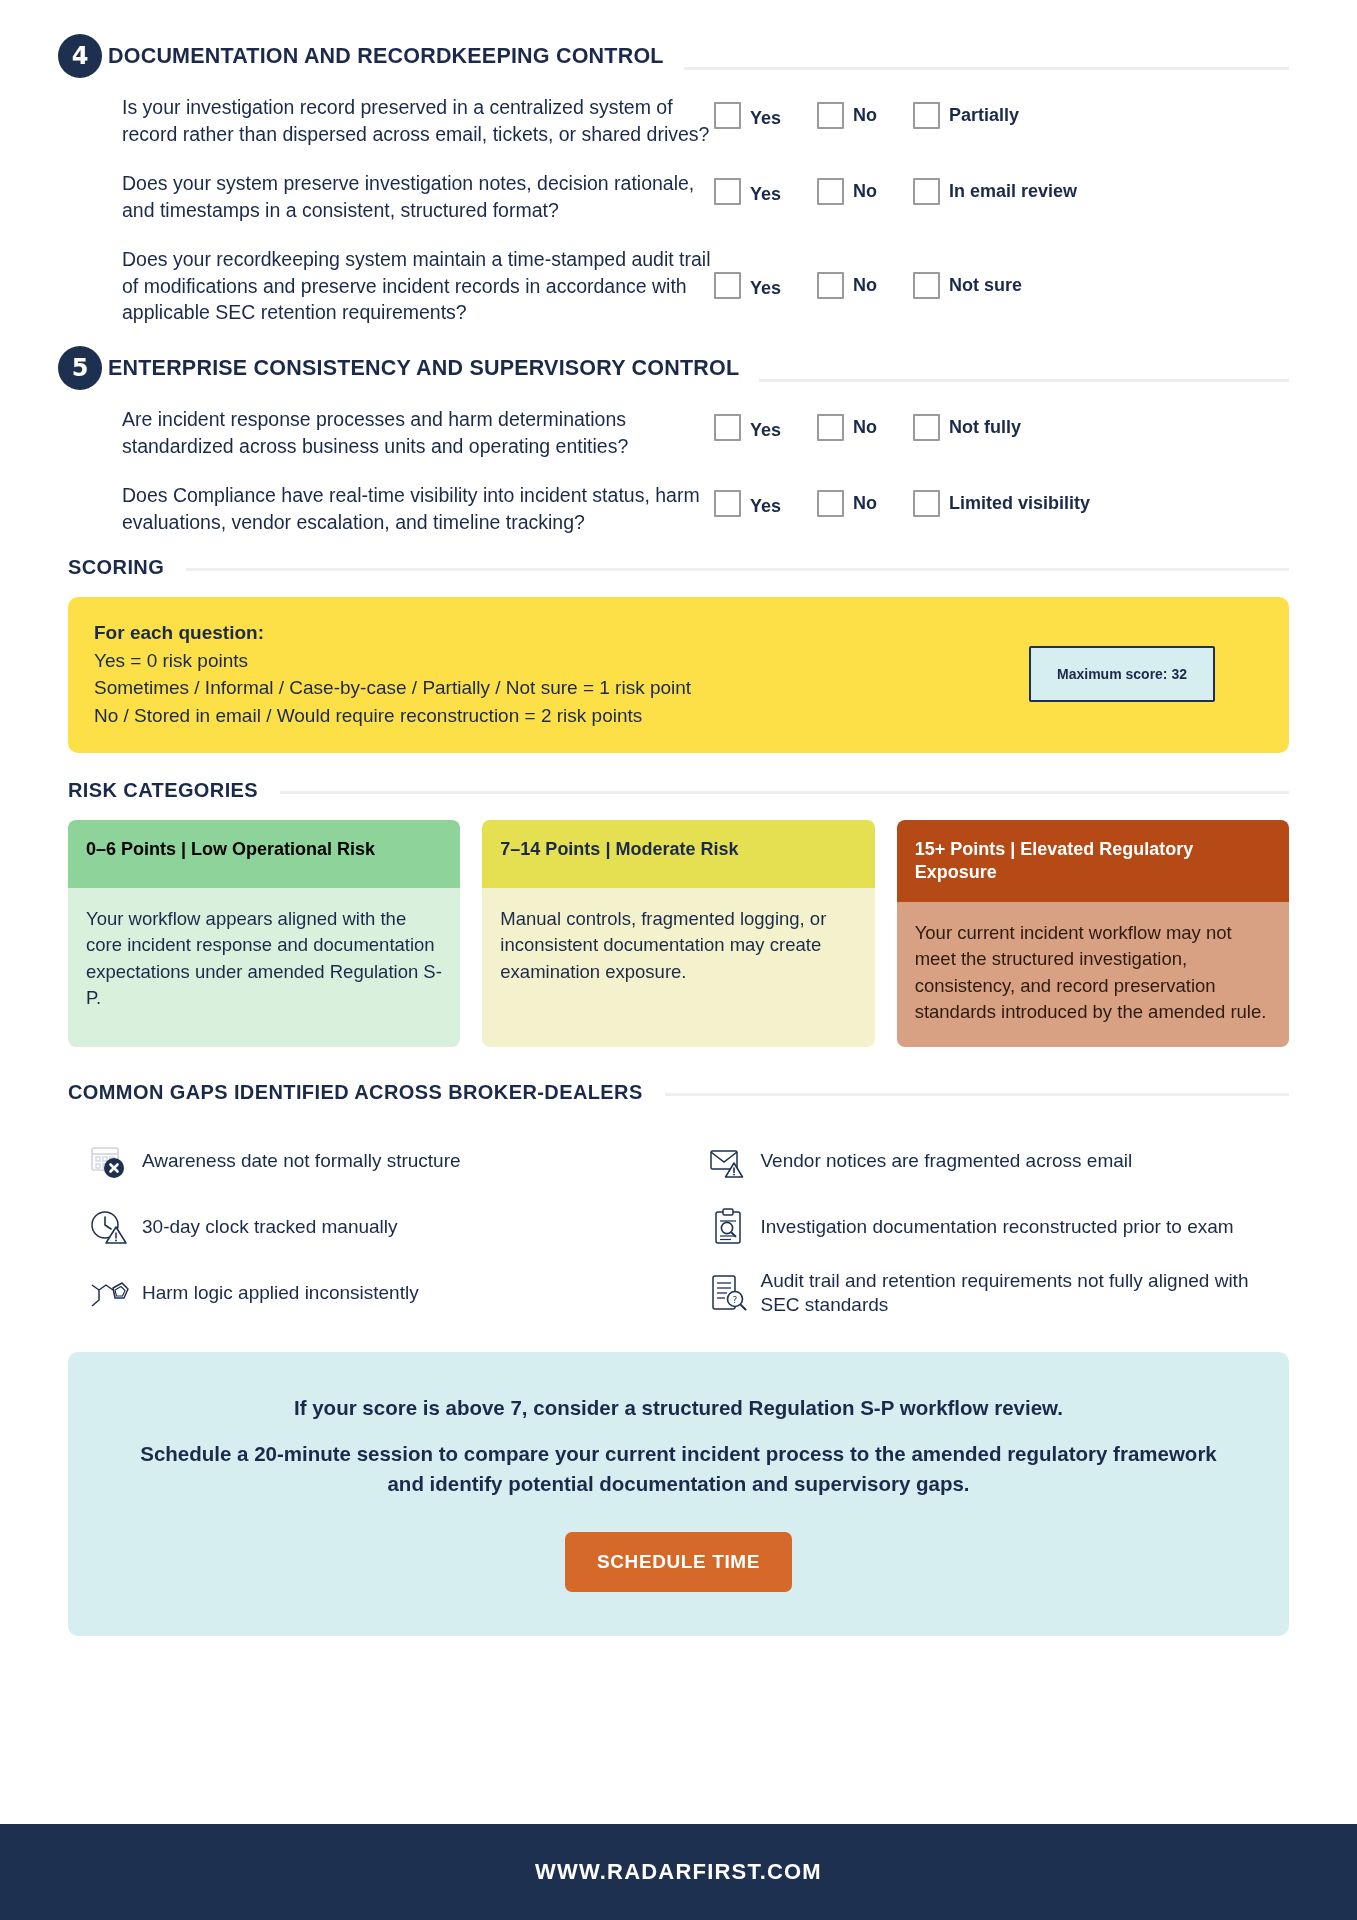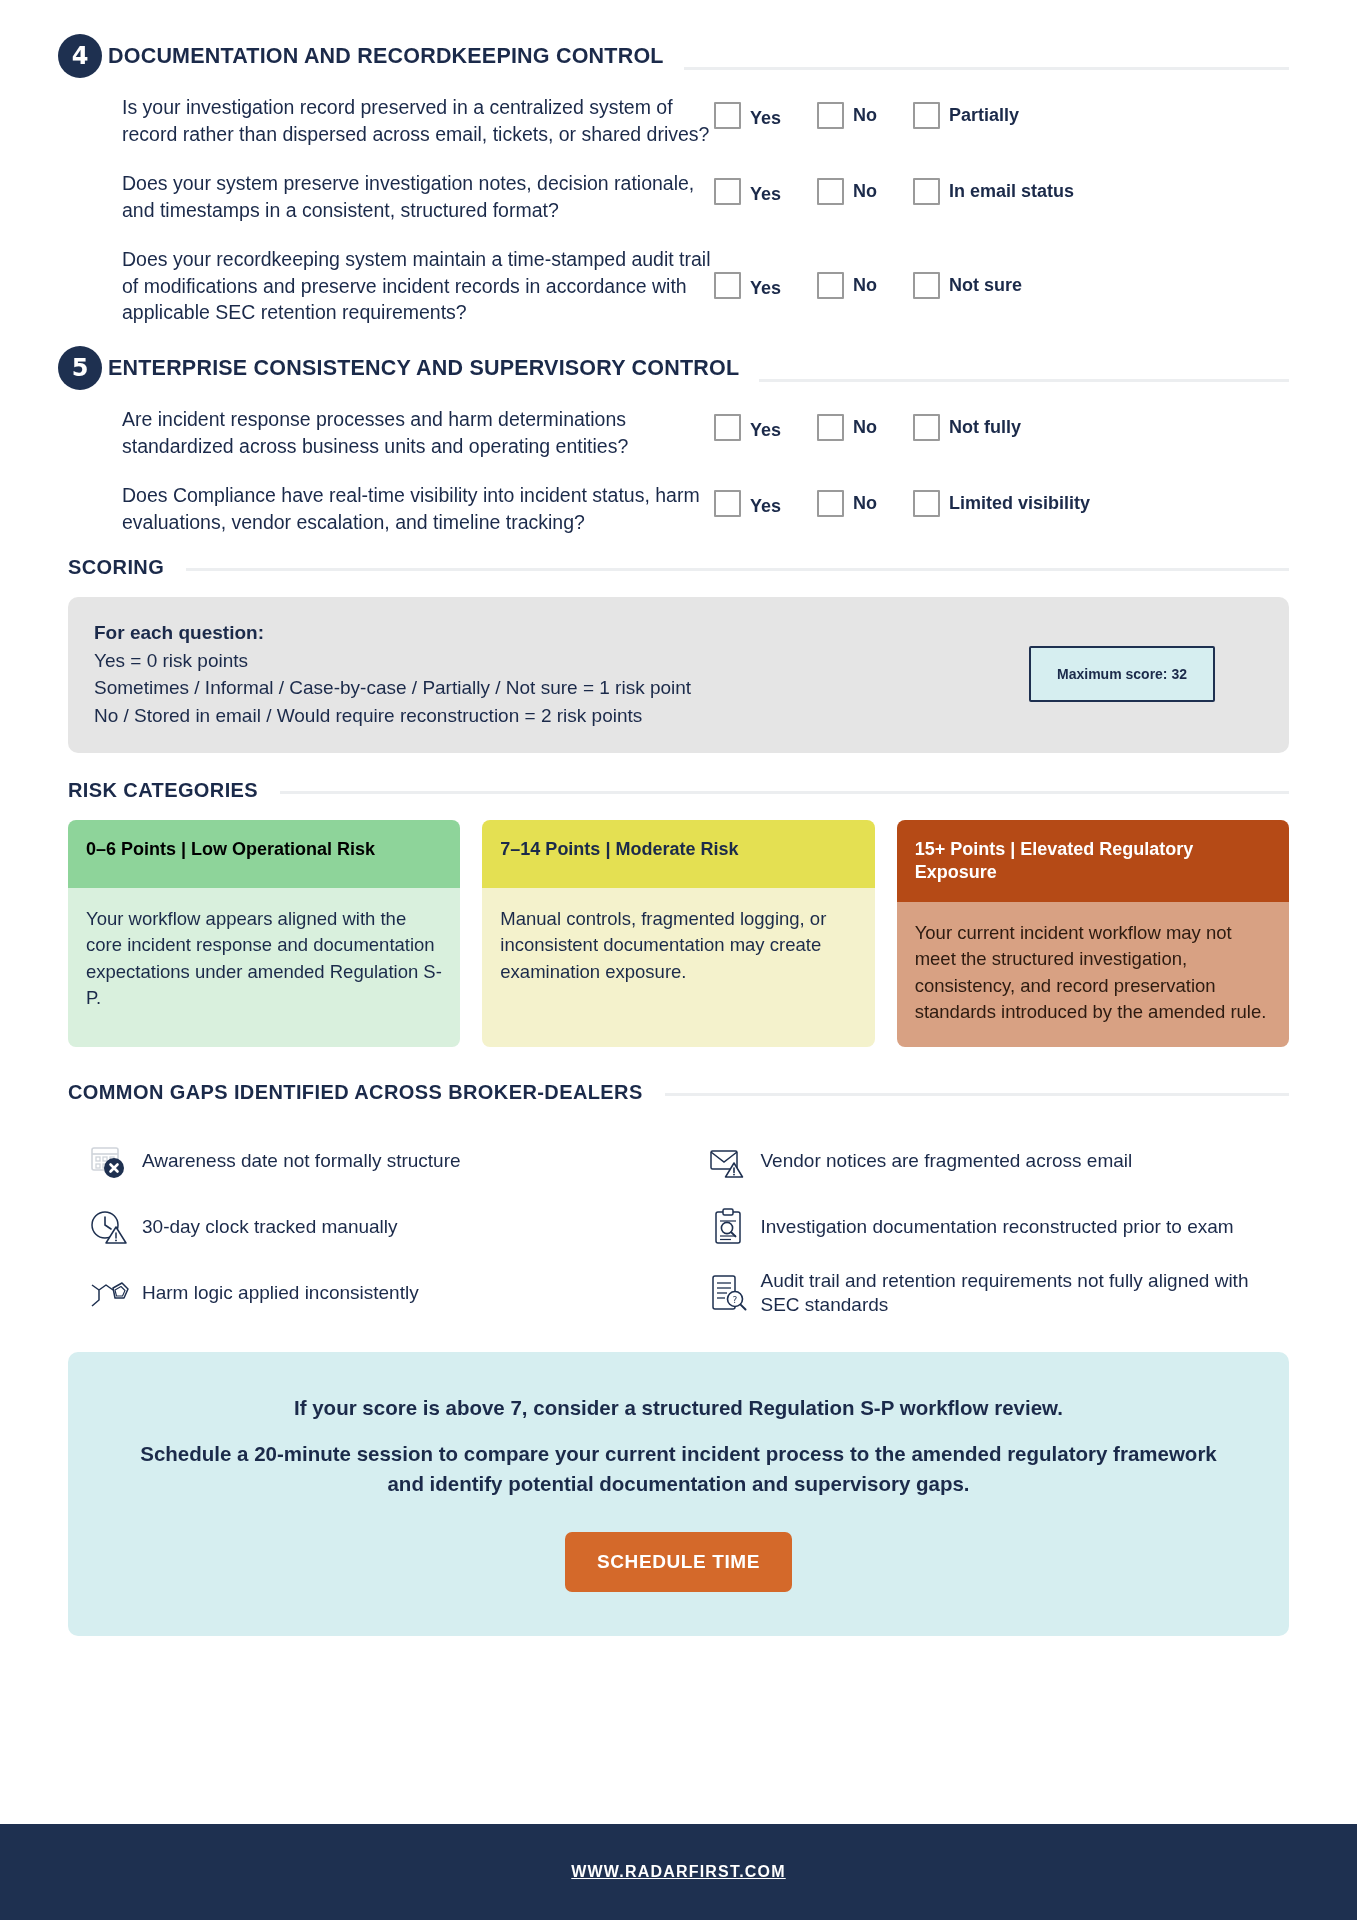--- a/index.html
+++ b/index.html
@@ -71,21 +71,21 @@
   
   .plain-head{display:flex;align-items:center;margin-top:26px;}
   .plain-head .t{
     font-size:20px;font-weight:bold;letter-spacing:.4px;color:#1b2a4a;white-space:nowrap;
   }
   .plain-head .r{height:3px;background:#eceef0;flex:1 1 auto;margin-left:22px;position:relative;top:2px;}
 
   
   .scoring-panel{
     margin-top:18px;
-    background:#e5e5e5;border-radius:10px;
+    background:#fde047;border-radius:10px;
     padding:22px 26px 24px 26px;
     display:flex;align-items:flex-start;justify-content:space-between;
   }
   .scoring-lines{font-size:19px;line-height:1.45;}
   .scoring-lines .b{font-weight:bold;}
   .max-box{
     border:2px solid #1e3050;background:#d6eef0;
     padding:18px 26px;border-radius:2px;
     font-size:14px;font-weight:bold;white-space:nowrap;
     align-self:center;margin-right:48px;
@@ -131,21 +131,21 @@
     font-size:19px;font-weight:bold;letter-spacing:.6px;
     padding:19px 32px;border-radius:7px;cursor:pointer;
     font-family:"Liberation Sans", sans-serif;
   }
 
   
   .footer{
     position:absolute;left:0;bottom:0;width:1357px;height:96px;
     background:#1e3050;display:flex;align-items:center;justify-content:center;
   }
-  .footer-txt{color:#fff;font-size:16px;font-weight:bold;letter-spacing:1.2px;text-decoration:underline;}
+  .footer-txt{color:#fff;font-size:22px;font-weight:bold;letter-spacing:1.2px;}
 </style>
 </head>
 <body>
 
 <div class="page">
 
   <div style="height:34px"></div>
   <div class="sec-head">
     <div class="num-badge">4</div>
     <div class="sec-title">DOCUMENTATION AND RECORDKEEPING CONTROL</div>
@@ -178,21 +178,21 @@
         <div class="opt o1">
           <div class="cbox"></div>
           <div class="opt-label">Yes</div>
         </div>
         <div class="opt o2">
           <div class="cbox"></div>
           <div class="opt-label">No</div>
         </div>
         <div class="opt o3">
           <div class="cbox"></div>
-          <div class="opt-label">In email status</div>
+          <div class="opt-label">In email review</div>
         </div>
       </div>
     </div>
 
     <div class="q-row">
       <div class="q-text">Does your recordkeeping system maintain a time-stamped audit trail of modifications and preserve incident records in accordance with applicable SEC retention requirements?</div>
       <div class="q-opts" style="padding-top:28px">
         <div class="opt o1">
           <div class="cbox"></div>
           <div class="opt-label">Yes</div>

